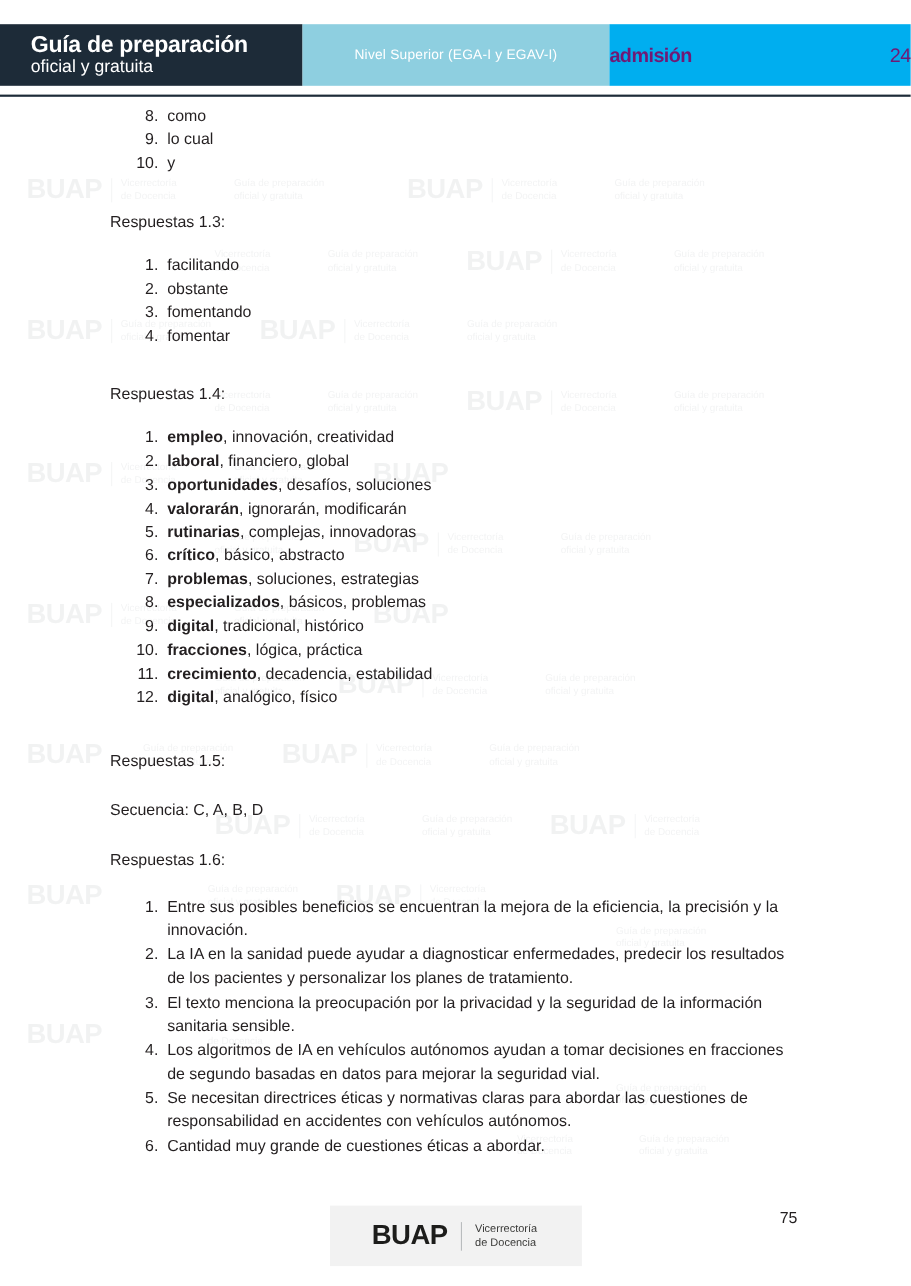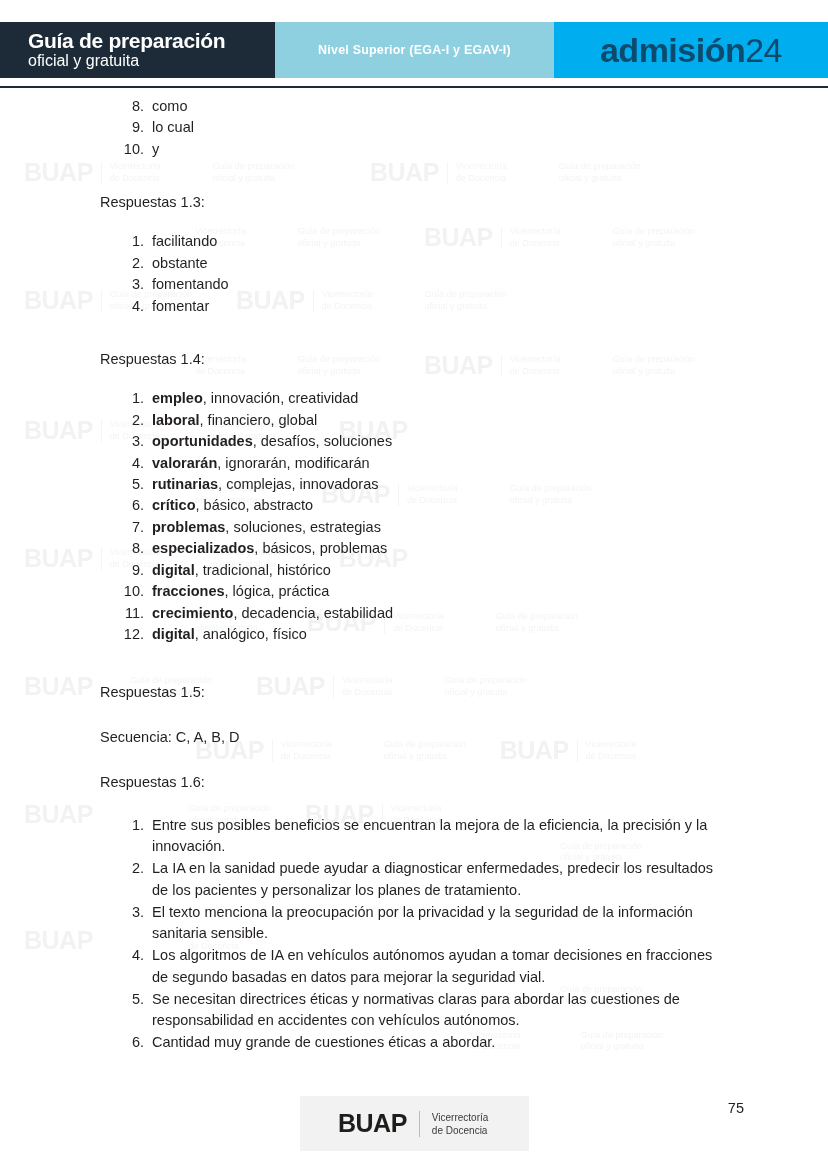--- a/index.html
+++ b/index.html
@@ -46,31 +46,31 @@
     line-height: 1.15;
   }
   .hdr-mid {
     width: 279px;
     background: #8ecfe0;
     color: #ffffff;
     display: flex;
     align-items: center;
     justify-content: center;
     font-size: 12.5px;
-    font-weight: bold;
+    font-weight: normal;
     letter-spacing: 0.2px;
   }
   .hdr-right {
     flex: 1;
     background: #00aeef;
-    color: #0c4a6e;
+    color: #701a75;
     display: flex;
     align-items: center;
-    justify-content: center;
-    font-size: 34px;
+    justify-content: space-between;
+    font-size: 18px;
     font-weight: bold;
     letter-spacing: -0.5px;
   }
   .hdr-right .num { font-weight: normal; }
 
   .header-rule {
     position: absolute;
     top: 86px;
     left: 0;
     width: 828px;
@@ -183,21 +183,21 @@
     background: #b9bcbe;
     margin: 0 12px;
   }
   .footer-logo .fl-sub {
     font-size: 10px;
     color: #3a3a38;
     line-height: 1.3;
   }
   .page-num {
     position: absolute;
-    right: 84px;
+    right: 103px;
     top: 1100px;
     font-size: 14.5px;
     color: #231f20;
   }
 </style>
 </head>
 <body>
 
 <div class="header">
   <div class="hdr-left">

